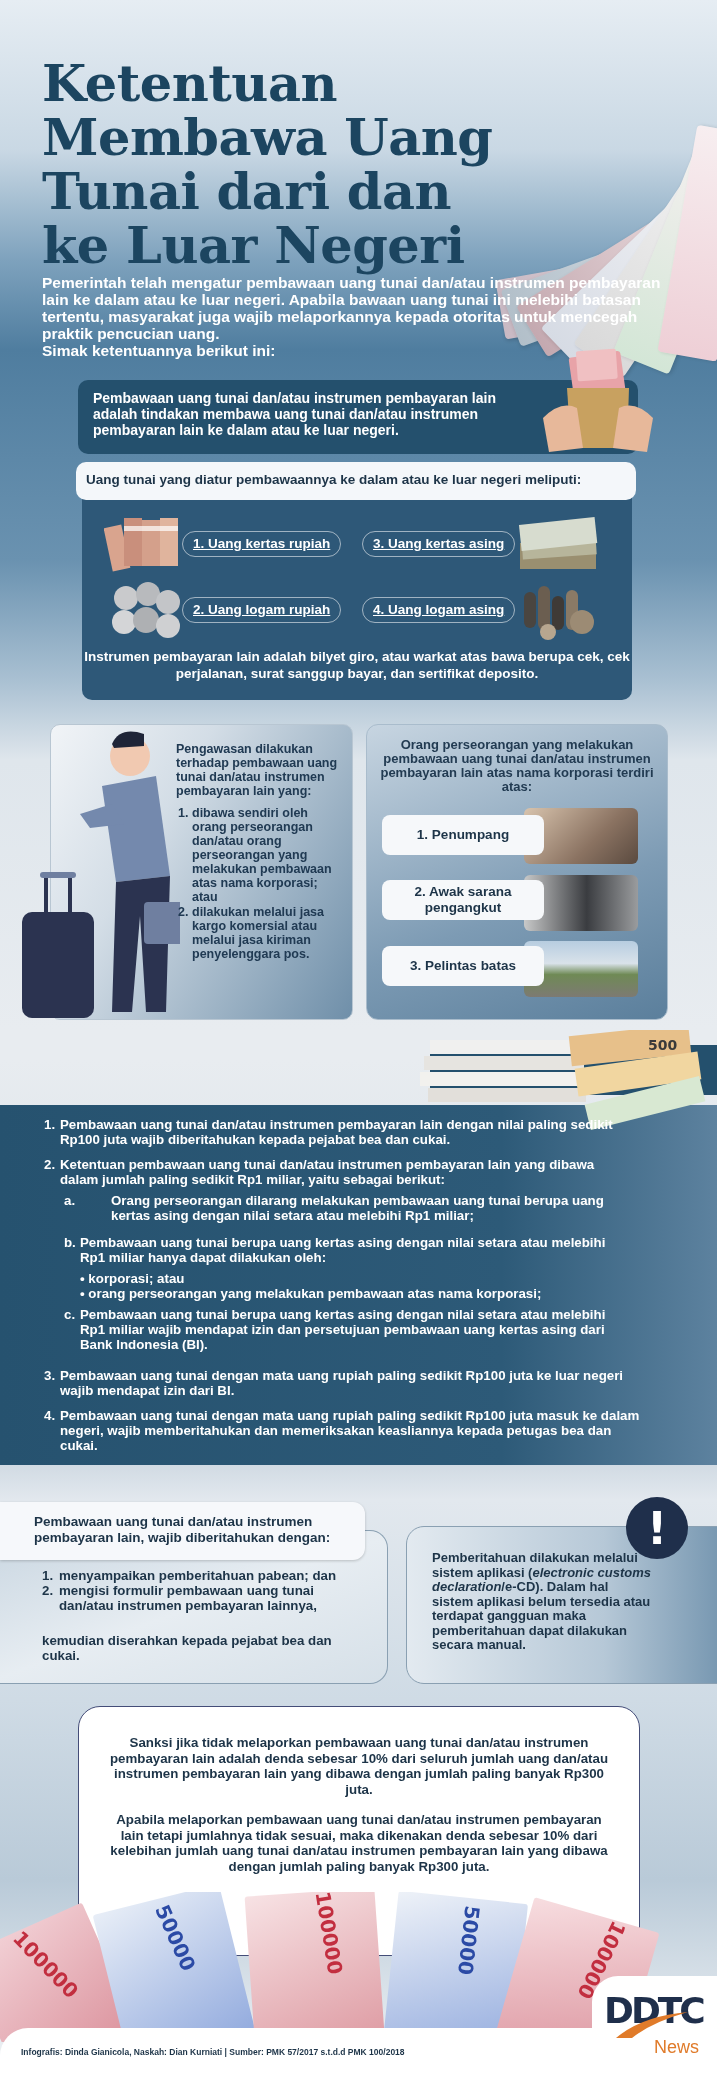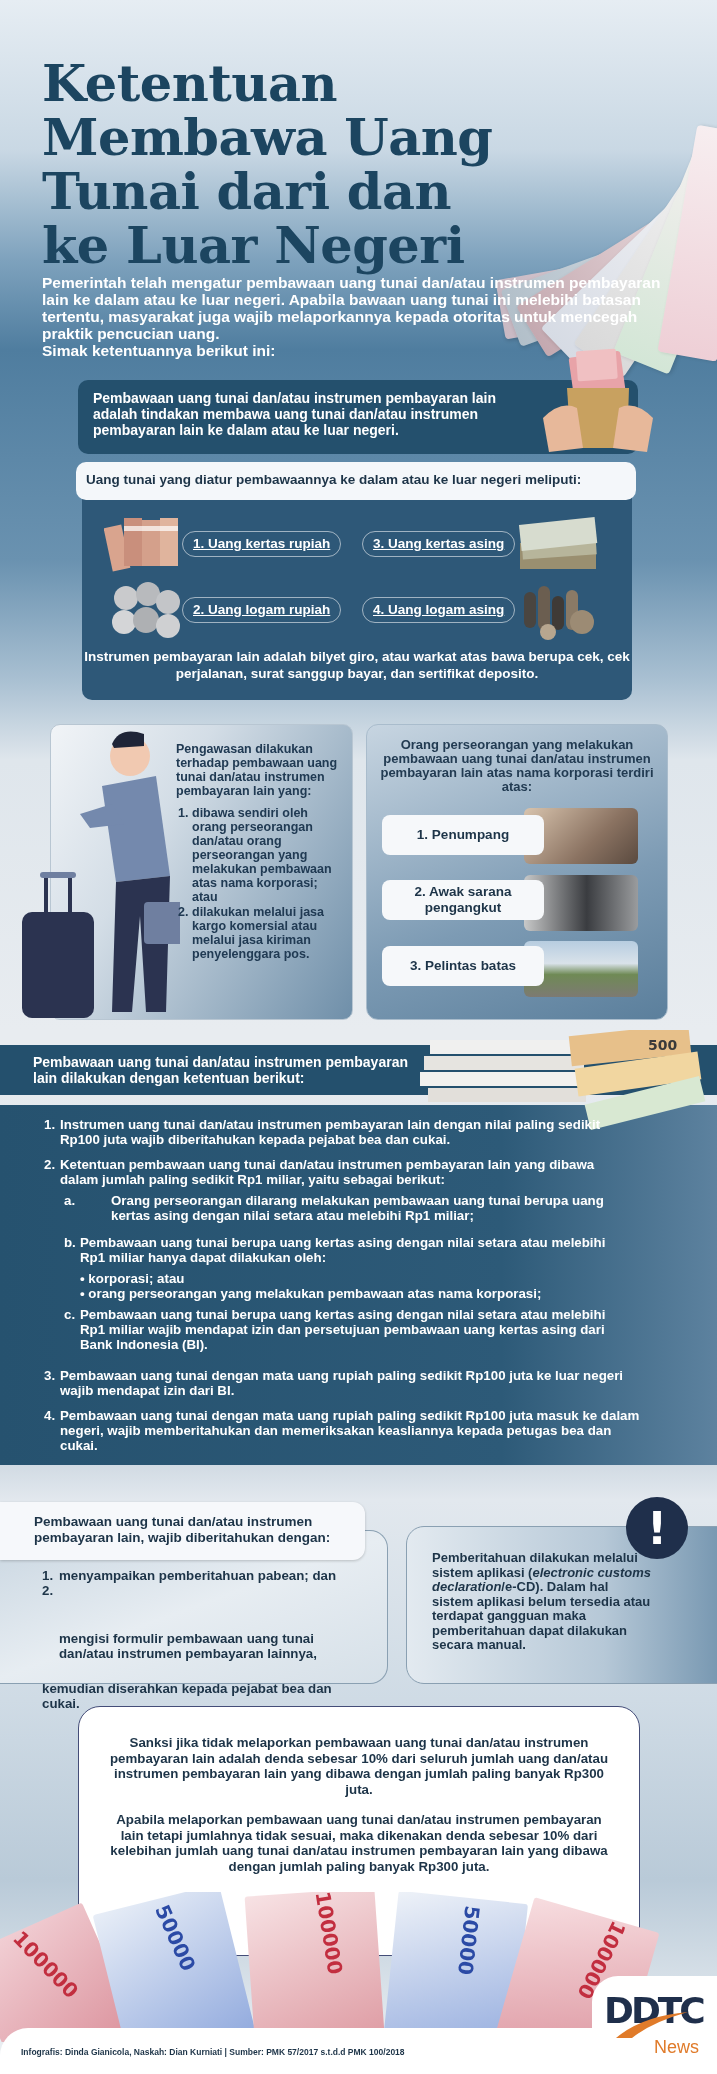--- a/index.html
+++ b/index.html
@@ -294,39 +294,36 @@
 
   <div class="org-photo" style="top:875px;background:linear-gradient(90deg,#c8c9c9,#3a3c40 55%,#9a9c9e);"></div>
   <div class="org-item" style="top:880px;">
       <span style="width:110px;">2. Awak sarana pengangkut</span>
     </div>
 
   <div class="org-photo" style="top:941px;background:linear-gradient(180deg,#b7cde0,#d9e2ea 40%,#6f8a55 60%,#7d7a73);"></div>
   <div class="org-item" style="top:946px;">3. Pelintas batas</div>
 
   <div class="ket-band-ext"></div>
-  <div class="ket-band">
-    <p style="width:380px;">Pembawaan uang tunai dan/atau instrumen pembayaran lain dilakukan dengan ketentuan berikut:</p>
-  </div>
   <div class="ket-body"></div>
   <svg class="papers" viewBox="0 0 297 110">
     <rect x="10" y="10" width="150" height="14" fill="#f0f0ef"></rect>
       <rect x="4" y="26" width="160" height="14" fill="#e6e4e0"></rect>
     <rect x="0" y="42" width="166" height="14" fill="#f2f1ee"></rect>
       <rect x="8" y="58" width="158" height="14" fill="#e2dfda"></rect>
     <rect x="150" y="0" width="120" height="30" fill="#e7c08a" transform="rotate(-6 210 15)"></rect>
     <rect x="156" y="30" width="124" height="28" fill="#f1d6a0" transform="rotate(-8 218 44)"></rect>
     <rect x="166" y="60" width="118" height="26" fill="#d8e8d2" transform="rotate(-14 225 73)"></rect>
     <text x="228" y="20" fill="#3a3a3a" font-size="14" font-weight="bold" font-family="DejaVu Sans, sans-serif">500</text>
   </svg>
 
   <div class="ket-list">
     <div class="item">
       <span class="num">1.</span>
-      <span style="width:560px;">Instrumen uang tunai dan/atau instrumen pembayaran lain dengan nilai paling sedikit Rp100 juta wajib diberitahukan kepada pejabat bea dan cukai.</span>
+      <span style="width:560px;">Pembawaan uang tunai dan/atau instrumen pembayaran lain dengan nilai paling sedikit Rp100 juta wajib diberitahukan kepada pejabat bea dan cukai.</span>
     </div>
     <div class="item" style="flex-direction:column;">
       <div style="display:flex;">
         <span class="num">2.</span>
         <span style="width:560px;">Ketentuan pembawaan uang tunai dan/atau instrumen pembayaran lain yang dibawa dalam jumlah paling sedikit Rp1 miliar, yaitu sebagai berikut:</span>
       </div>
       <div class="sub">
         <span class="num">a.</span>
         <span style="width:540px;margin-left:31px;">Orang perseorangan dilarang melakukan pembawaan uang tunai berupa uang kertas asing dengan nilai setara atau melebihi Rp1 miliar;</span>
       </div>
@@ -355,21 +352,21 @@
   <div class="notif-head">
     <p style="width:320px;">Pembawaan uang tunai dan/atau instrumen pembayaran lain, wajib diberitahukan dengan:</p>
   </div>
   <div class="notif-list">
     <div class="row">
         <span class="num">1.</span>
         <span>menyampaikan pemberitahuan pabean; dan</span>
       </div>
     <div class="row">
         <span class="num">2.</span>
-        <span style="width:300px;margin-top:48px;">mengisi formulir pembawaan uang tunai dan/atau instrumen pembayaran lainnya,</span>
+        <span style="width:300px;">mengisi formulir pembawaan uang tunai dan/atau instrumen pembayaran lainnya,</span>
       </div>
     <p class="tail">kemudian diserahkan kepada pejabat bea dan cukai.</p>
   </div>
 
   <div class="ecd-box"></div>
   <p class="ecd-text">
     <span>Pemberitahuan dilakukan melalui sistem aplikasi (</span><i>electronic customs declaration</i><span>/e-CD). Dalam hal sistem aplikasi belum tersedia atau terdapat gangguan maka pemberitahuan dapat dilakukan secara manual.</span>
   </p>
   <div class="alert-icon">
     <span style="color:#fff;font:bold 44px 'DejaVu Sans',sans-serif;">!</span>

